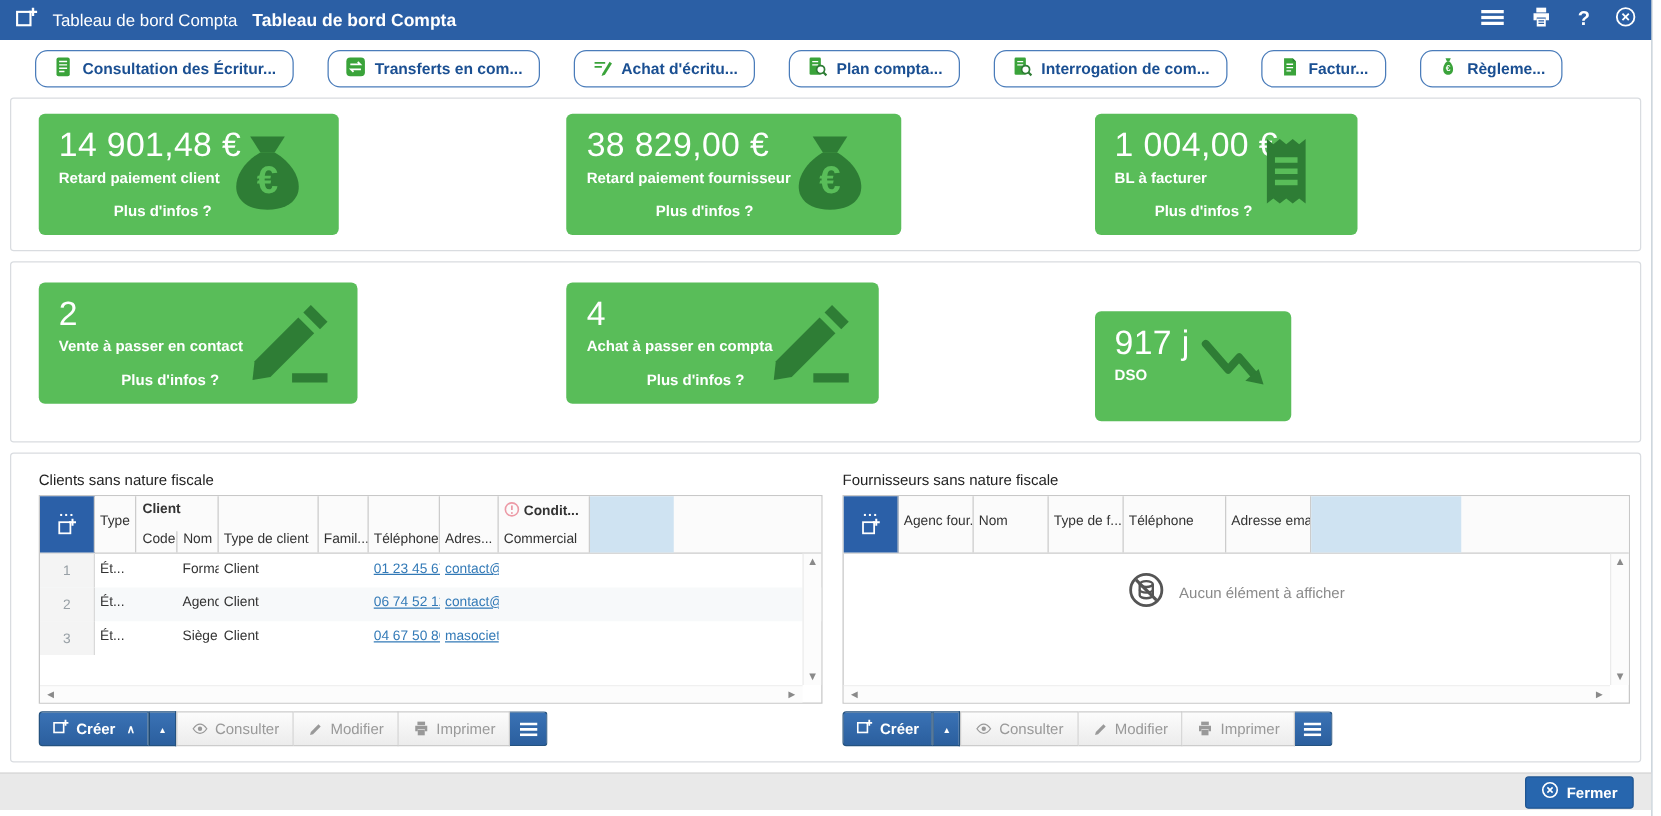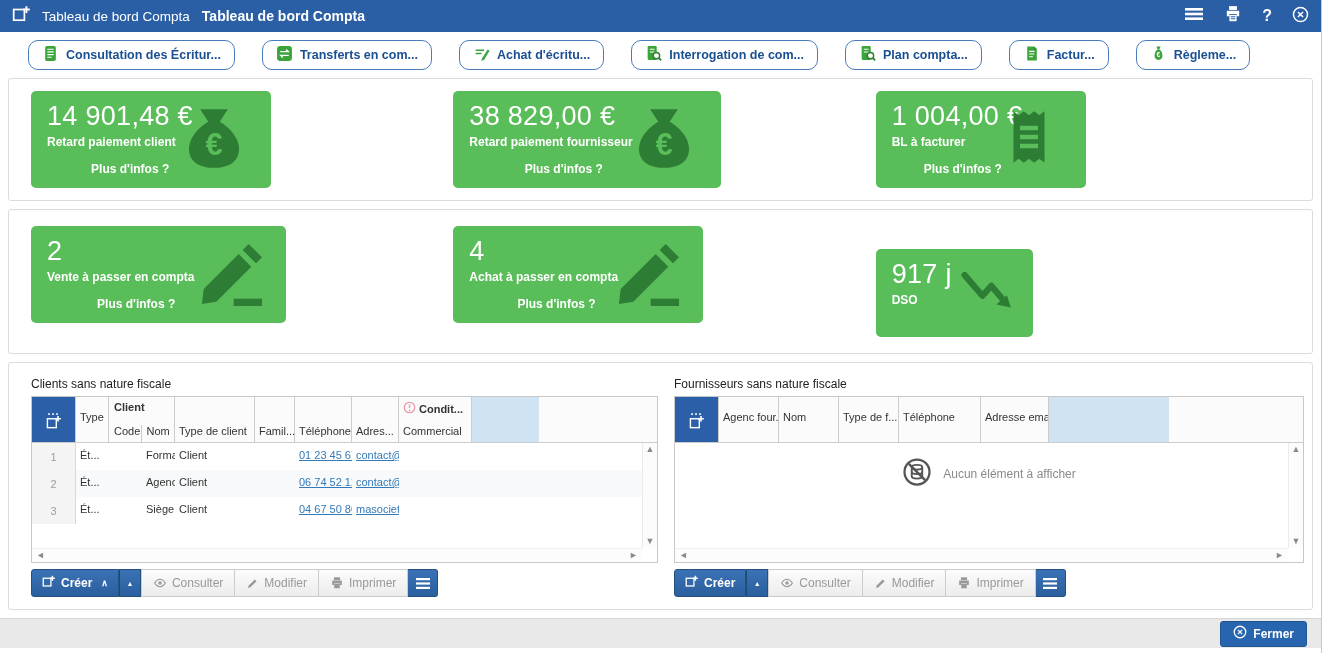--- a/index.html
+++ b/index.html
@@ -156,30 +156,30 @@
           </svg></span>
       <span>Achat d'écritu...</span>
     </button>
     <button class="qbtn">
       <span><svg width="17" height="17" viewBox="0 0 16 16">
             <rect x="2.5" y="1" width="8.5" height="13" rx="1" fill="#3aa33a"></rect>
             <path d="M4.5 4h4.5M4.5 6.5h4.5" stroke="#fff" stroke-width="1"></path>
             <circle cx="10.8" cy="10" r="3" fill="#fff" stroke="#2e7d35" stroke-width="1.3"></circle>
             <path d="M13 12.2l2.2 2.2" stroke="#2e7d35" stroke-width="1.6"></path>
           </svg></span>
-      <span>Interrogation de com...</span>
+      <span>Plan compta...</span>
     </button>
     <button class="qbtn">
       <span><svg width="17" height="17" viewBox="0 0 16 16">
             <rect x="2.5" y="1" width="8.5" height="13" rx="1" fill="#3aa33a"></rect>
             <path d="M4.5 4h4.5M4.5 6.5h4.5" stroke="#fff" stroke-width="1"></path>
             <circle cx="10.8" cy="10" r="3" fill="#fff" stroke="#2e7d35" stroke-width="1.3"></circle>
             <path d="M13 12.2l2.2 2.2" stroke="#2e7d35" stroke-width="1.6"></path>
           </svg></span>
-      <span>Plan compta...</span>
+      <span>Interrogation de com...</span>
     </button>
     <button class="qbtn">
       <span><svg width="17" height="17" viewBox="0 0 16 16">
             <path d="M4 1.5h6.5L13 4v10.5H4z" fill="#3aa33a"></path>
             <path d="M10.5 1.5L13 4h-2.5z" fill="#2e7d35"></path>
             <path d="M5.8 6h5M5.8 8.5h5M5.8 11h3.5" stroke="#fff" stroke-width="1"></path>
           </svg></span>
       <span>Factur...</span>
     </button>
     <button class="qbtn">
@@ -236,21 +236,21 @@
         </div>
       </div>
     </div>
   </section>
 
   <section class="panel">
     <div class="kpi-row kpi-row2">
       <div class="kpi-col">
         <div class="kpi-card w4">
           <div class="kpi-value">2</div>
-          <div class="kpi-label">Vente à passer en compta</div>
+          <div class="kpi-label">Vente à passer en contact</div>
           <a class="kpi-link">Plus d'infos ?</a>
           <span class="kpi-icon pencil">
             <svg width="80" height="80" viewBox="0 0 24 24" fill="currentColor">
                 <path d="M3.5 16.5L14 6l3.8 3.8L7.3 20.3 3 21z"></path>
                 <path d="M15.2 4.8L17 3l4 4-1.8 1.8z"></path>
                 <path d="M12.5 20.5H21" stroke="currentColor" stroke-width="2.2"></path>
               </svg>
           </span>
         </div>
       </div>

